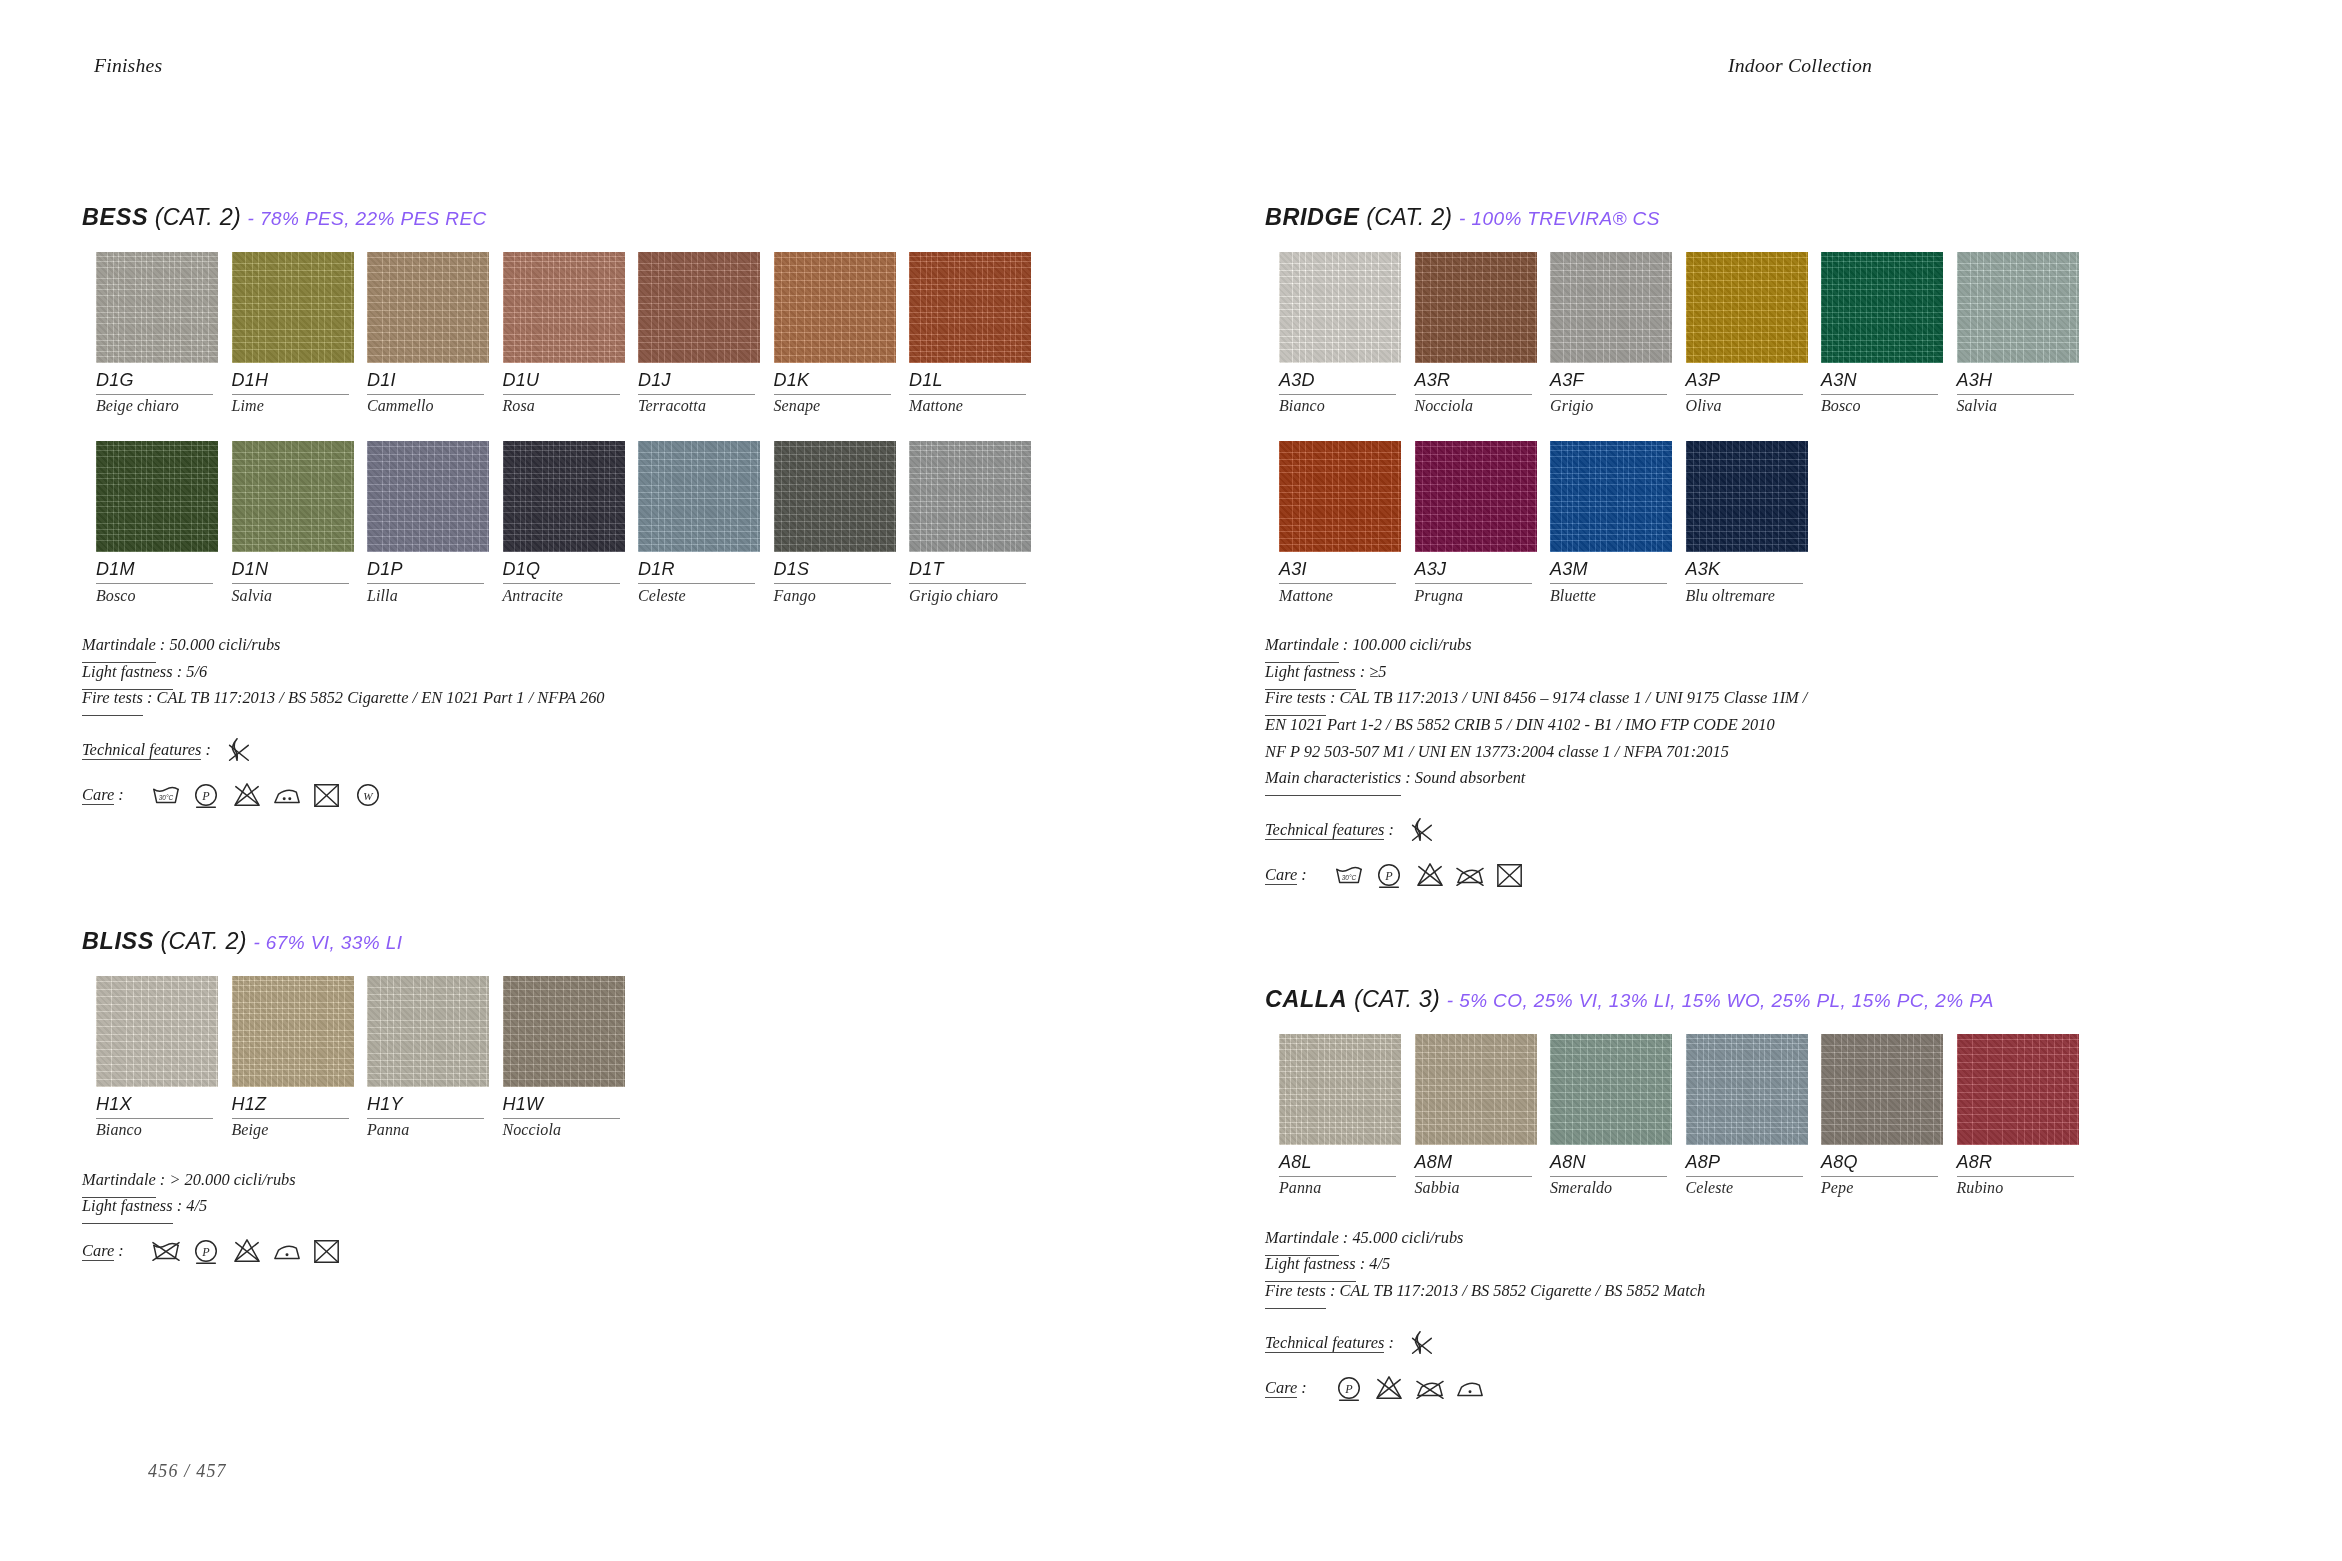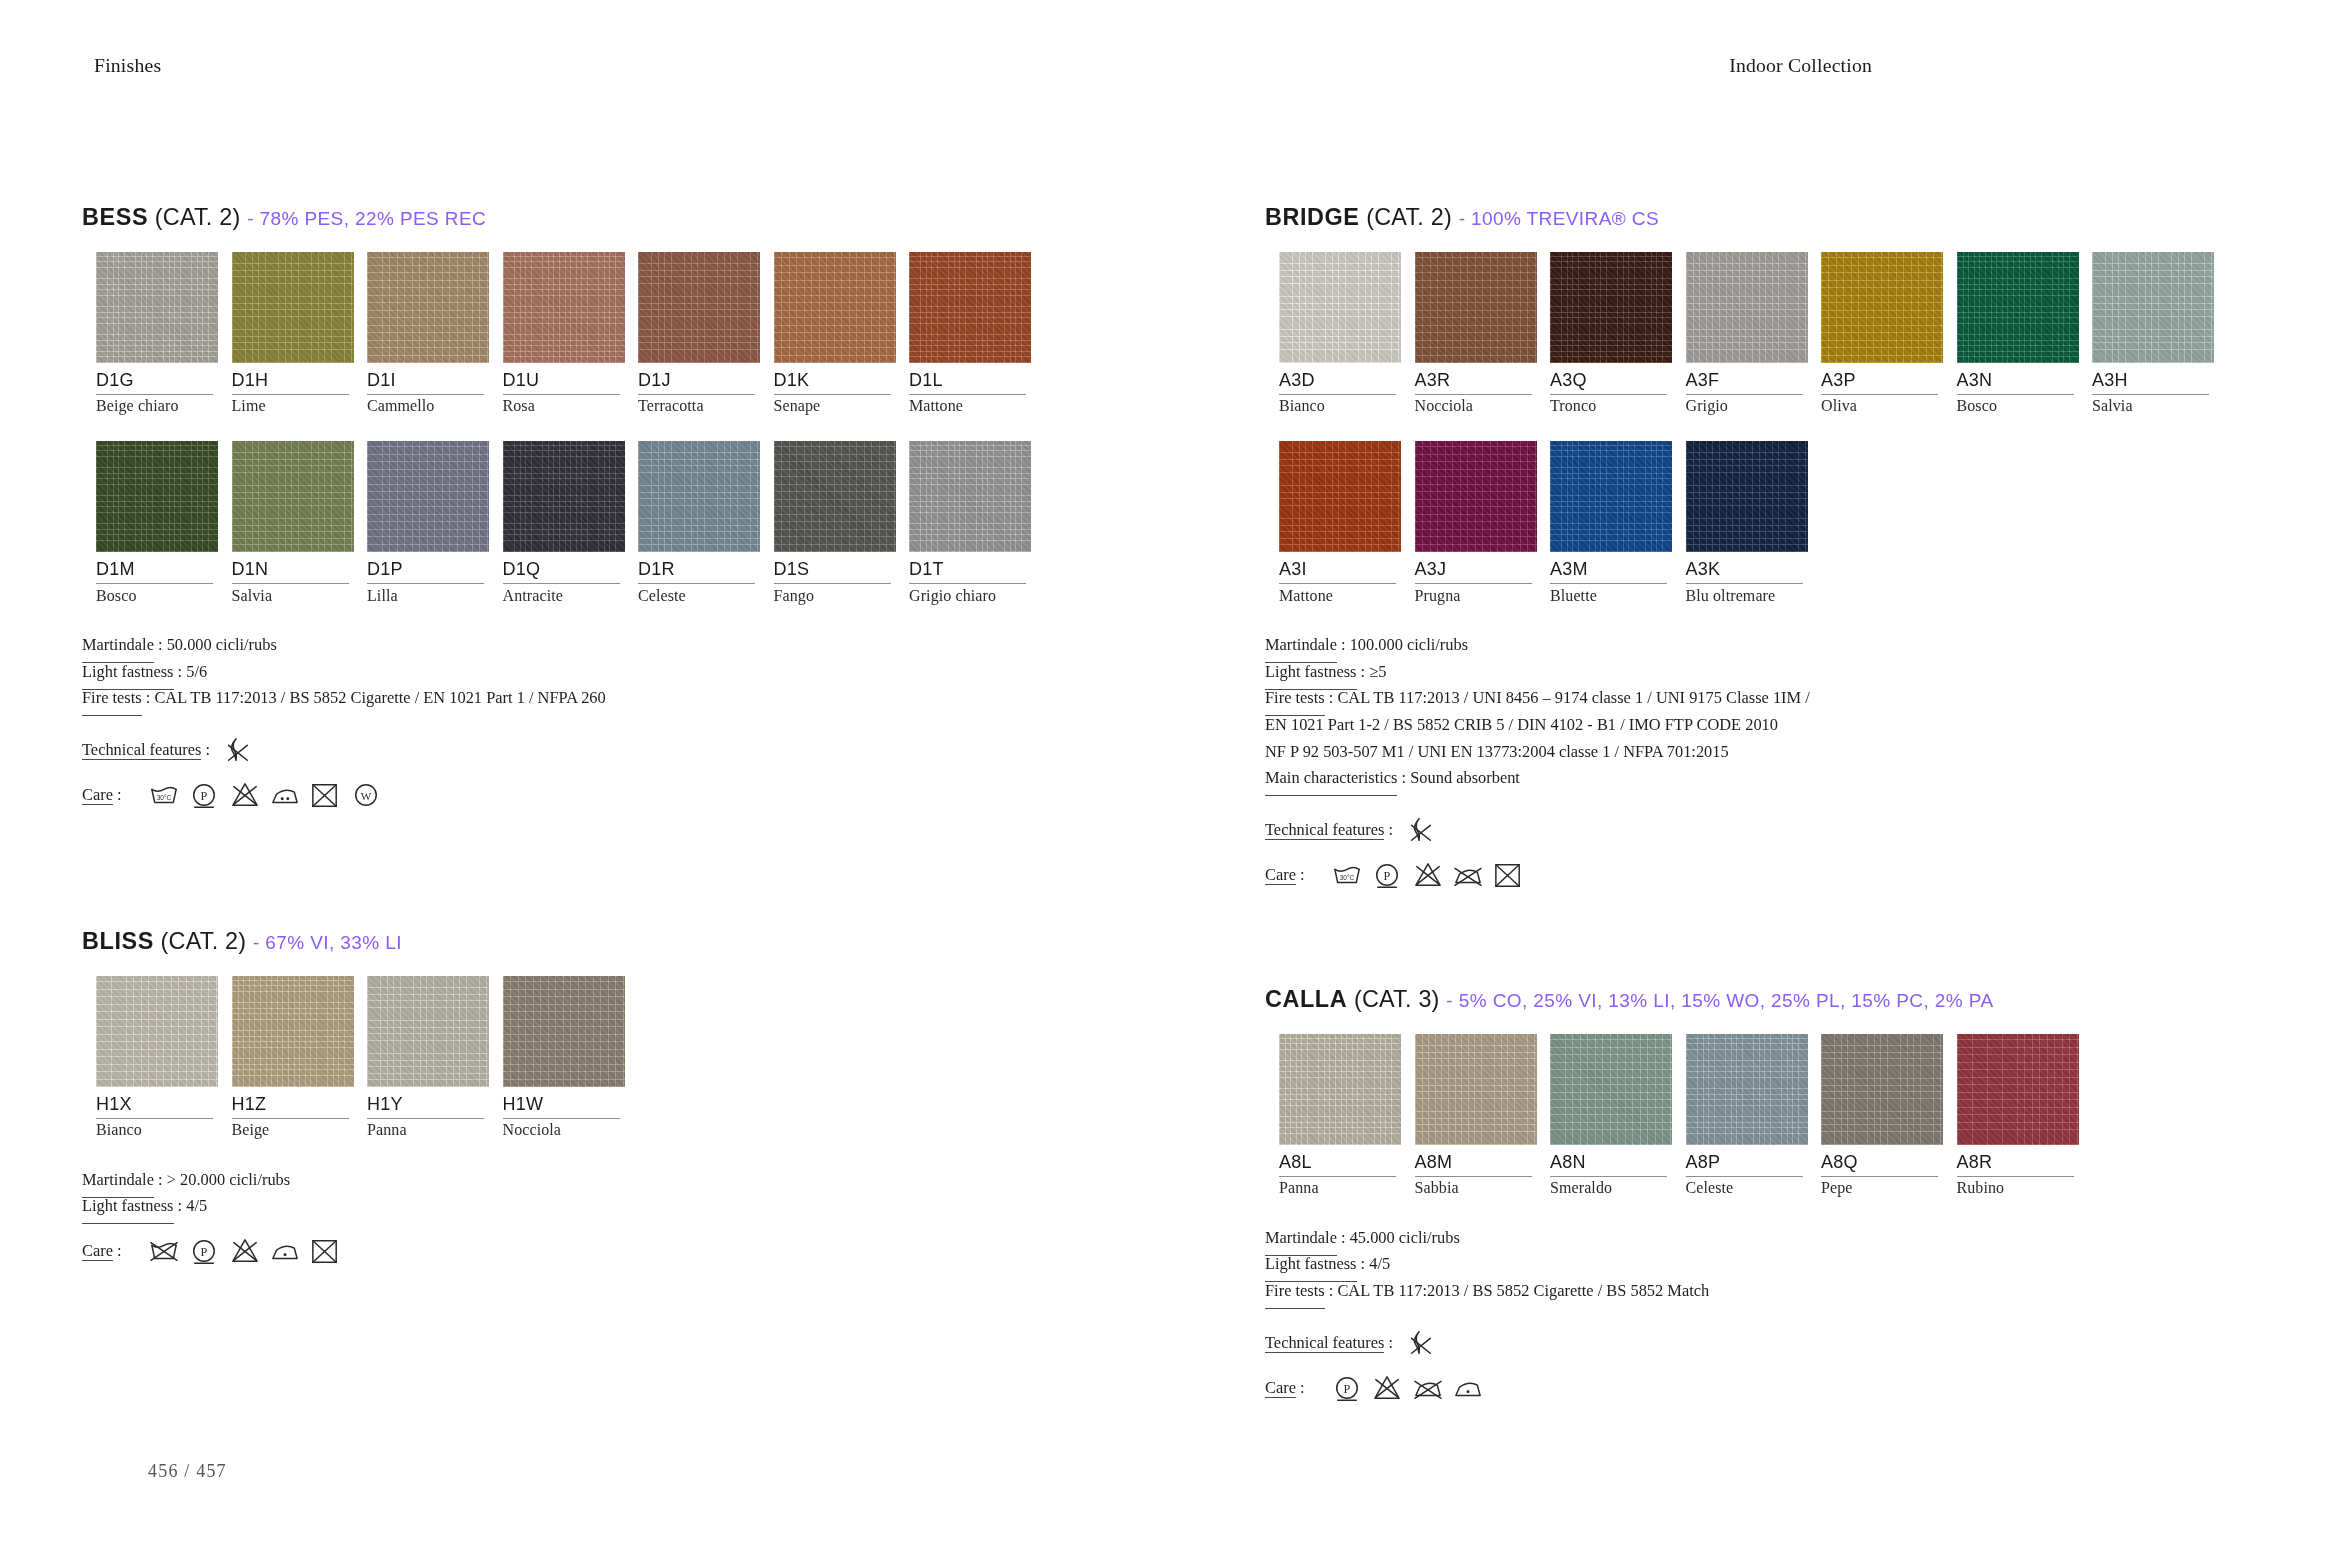--- a/index.html
+++ b/index.html
@@ -2,21 +2,21 @@
 <html style="font-size:15px"><head>
 <meta charset="utf-8">
 <style>
   * { box-sizing: border-box; margin: 0; padding: 0; }
   html, body {
     width: 2342px; height: 1562px;
     background: #ffffff;
     font-family: "Liberation Serif", serif;
     overflow: hidden;
   }
-  .page { position: relative; width: 1966px; height: 1562px; }
+  .page { position: relative; width: 1966px; height: 1562px; font-style: italic; }
 
   
   .hdr {
     position: absolute; top: 54px;
     font-family: "Liberation Serif", serif;
     font-size: 19.7px; color: #1a1a1a; letter-spacing: 0.2px;
   }
   .hdr-left  { left: 94px; }
   .hdr-right { right: 94px; }
   .footer {
@@ -244,26 +244,20 @@
                  <div class="sw-rule"></div>
                  <div class="sw-name">Bianco</div>
                </div>
           <div class="sw-cell">
                  <div class="sw-img" style="background-color:#9a6245;background-image:repeating-linear-gradient(0deg, rgba(255,255,255,.16) 0 0.9px, rgba(0,0,0,.10) 0.9px 7.5px),repeating-linear-gradient(90deg, rgba(255,255,255,.14) 0 0.9px, rgba(0,0,0,.12) 0.9px 7.5px),repeating-linear-gradient(45deg, rgba(0,0,0,.05) 0 1.9px, rgba(255,255,255,.05) 1.9px 4.7px);"></div>
                  <div class="sw-code">A3R</div>
                  <div class="sw-rule"></div>
                  <div class="sw-name">Nocciola</div>
                </div>
           <div class="sw-cell">
-                 <div class="sw-img" style="background-color:#452116;background-image:repeating-linear-gradient(0deg, rgba(255,255,255,.16) 0 0.9px, rgba(0,0,0,.10) 0.9px 5.6px),repeating-linear-gradient(90deg, rgba(255,255,255,.14) 0 0.9px, rgba(0,0,0,.12) 0.9px 5.6px),repeating-linear-gradient(45deg, rgba(0,0,0,.05) 0 1.9px, rgba(255,255,255,.05) 1.9px 4.7px);"></div>
-                 <div class="sw-code">A3Q</div>
-                 <div class="sw-rule"></div>
-                 <div class="sw-name">Tronco</div>
-               </div>
-          <div class="sw-cell">
                  <div class="sw-img" style="background-color:#c2c0bb;background-image:repeating-linear-gradient(0deg, rgba(255,255,255,.16) 0 0.9px, rgba(0,0,0,.10) 0.9px 6.6px),repeating-linear-gradient(90deg, rgba(255,255,255,.14) 0 0.9px, rgba(0,0,0,.12) 0.9px 6.6px),repeating-linear-gradient(45deg, rgba(0,0,0,.05) 0 1.9px, rgba(255,255,255,.05) 1.9px 4.7px);"></div>
                  <div class="sw-code">A3F</div>
                  <div class="sw-rule"></div>
                  <div class="sw-name">Grigio</div>
                </div>
           <div class="sw-cell">
                  <div class="sw-img" style="background-color:#c99b10;background-image:repeating-linear-gradient(0deg, rgba(255,255,255,.16) 0 0.9px, rgba(0,0,0,.10) 0.9px 7.5px),repeating-linear-gradient(90deg, rgba(255,255,255,.14) 0 0.9px, rgba(0,0,0,.12) 0.9px 7.5px),repeating-linear-gradient(45deg, rgba(0,0,0,.05) 0 1.9px, rgba(255,255,255,.05) 1.9px 4.7px);"></div>
                  <div class="sw-code">A3P</div>
                  <div class="sw-rule"></div>
                  <div class="sw-name">Oliva</div>

